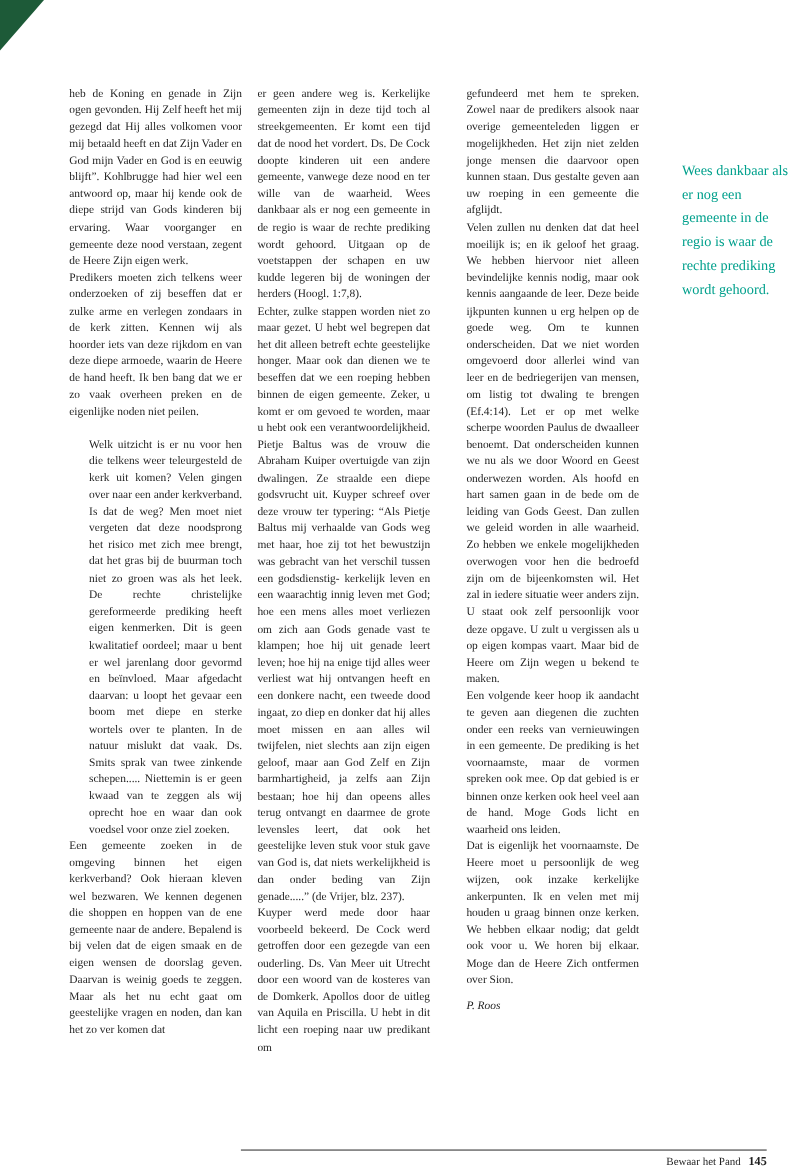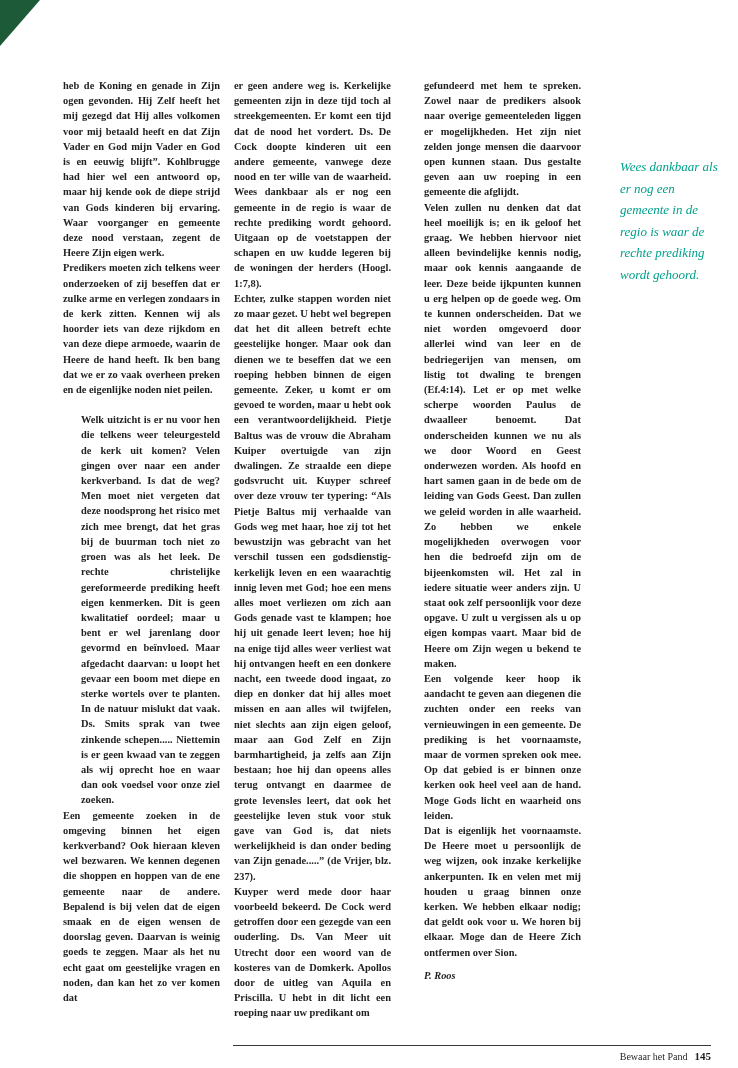--- a/index.html
+++ b/index.html
@@ -37,32 +37,31 @@
   .col p { margin: 0; }
   .col p.gap-before { margin-top: 15px; margin-left: 18px; }
   .signature {
     margin-top: 8px !important;
     text-align: left;
     font-style: italic;
   }
 
   .pull-quote {
     position: absolute;
-    left: 620px; top: 156px;
+    left: 620px; top: 144px;
     width: 98px;
     font-size: 13px;
     line-height: 21.5px;
-    font-style: italic;
     color: #00a08c;
     text-align: left;
   }
 
   .footer {
     position: absolute;
-    left: 233px; top: 1045px;
+    left: 219px; top: 1045px;
     width: 478px;
   }
   .footer-rule {
     height: 1px;
     background: #3a3a3a;
     margin-bottom: 4px;
   }
   .footer-text {
     text-align: right;
     font-size: 10px;
@@ -74,21 +73,21 @@
     margin-left: 7px;
   }
 </style>
 </head>
 <body>
 
 <div class="page">
 
   <div class="corner" style="border-top-color: rgb(29, 90, 56);"></div>
 
-  <div class="columns" style="color: rgb(31, 31, 31); font-weight: bold;">
+  <div class="columns" style="color: rgb(31, 31, 31);">
 
     <div class="col col-1">
       <p>heb de Koning en genade in Zijn ogen gevonden. Hij Zelf heeft het mij gezegd dat Hij alles volkomen voor mij betaald heeft en dat Zijn Vader en God mijn Vader en God is en eeuwig blijft”. Kohlbrugge had hier wel een antwoord op, maar hij kende ook de diepe strijd van Gods kinderen bij ervaring. Waar voorganger en gemeente deze nood verstaan, zegent de Heere Zijn eigen werk.</p>
       <p>Predikers moeten zich telkens weer onderzoeken of zij beseffen dat er zulke arme en verlegen zondaars in de kerk zitten. Kennen wij als hoorder iets van deze rijkdom en van deze diepe armoede, waarin de Heere de hand heeft. Ik ben bang dat we er zo vaak overheen preken en de eigenlijke noden niet peilen.</p>
       <p class="gap-before">Welk uitzicht is er nu voor hen die telkens weer teleurgesteld de kerk uit komen? Velen gingen over naar een ander kerkverband. Is dat de weg? Men moet niet vergeten dat deze noodsprong het risico met zich mee brengt, dat het gras bij de buurman toch niet zo groen was als het leek. De rechte christelijke gereformeerde prediking heeft eigen kenmerken. Dit is geen kwalitatief oordeel; maar u bent er wel jarenlang door gevormd en beïnvloed. Maar afgedacht daarvan: u loopt het gevaar een boom met diepe en sterke wortels over te planten. In de natuur mislukt dat vaak. Ds. Smits sprak van twee zinkende schepen..... Niettemin is er geen kwaad van te zeggen als wij oprecht hoe en waar dan ook voedsel voor onze ziel zoeken.</p>
       <p>Een gemeente zoeken in de omgeving binnen het eigen kerkverband? Ook hieraan kleven wel bezwaren. We kennen degenen die shoppen en hoppen van de ene gemeente naar de andere. Bepalend is bij velen dat de eigen smaak en de eigen wensen de doorslag geven. Daarvan is weinig goeds te zeggen. Maar als het nu echt gaat om geestelijke vragen en noden, dan kan het zo ver komen dat</p>
     </div>
 
     <div class="col col-2">
       <p>er geen andere weg is. Kerkelijke gemeenten zijn in deze tijd toch al streekgemeenten. Er komt een tijd dat de nood het vordert. Ds. De Cock doopte kinderen uit een andere gemeente, vanwege deze nood en ter wille van de waarheid. Wees dankbaar als er nog een gemeente in de regio is waar de rechte prediking wordt gehoord. Uitgaan op de voetstappen der schapen en uw kudde legeren bij de woningen der herders (Hoogl. 1:7,8).</p>

